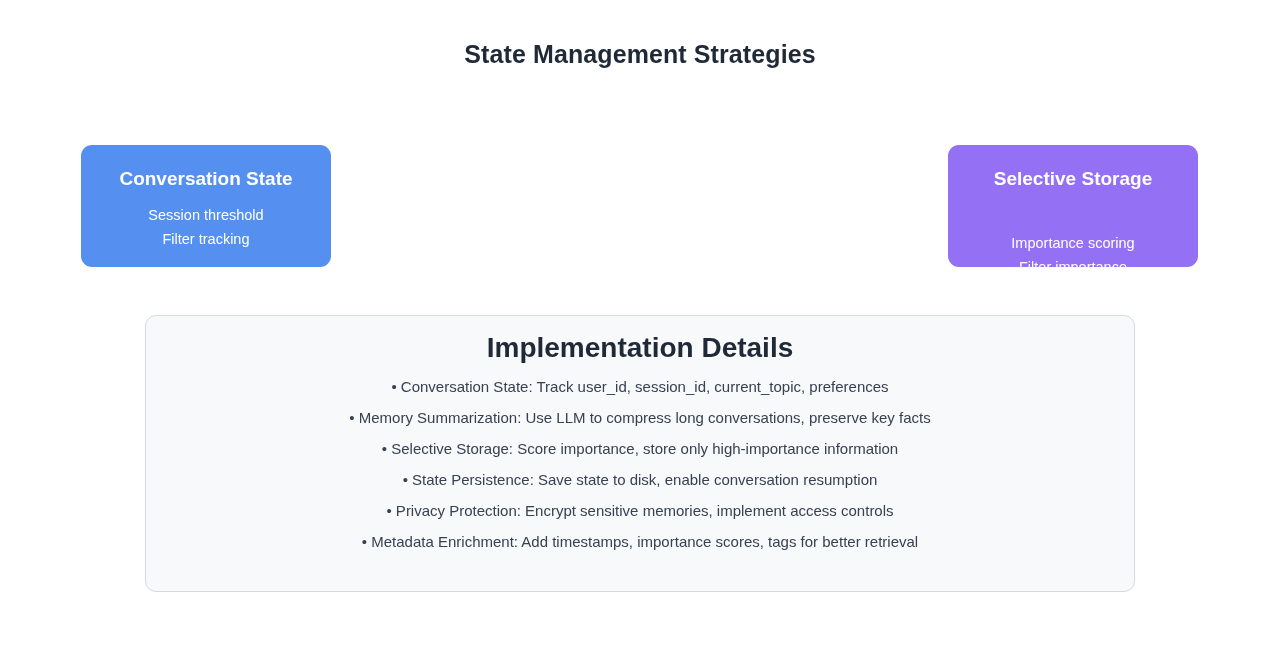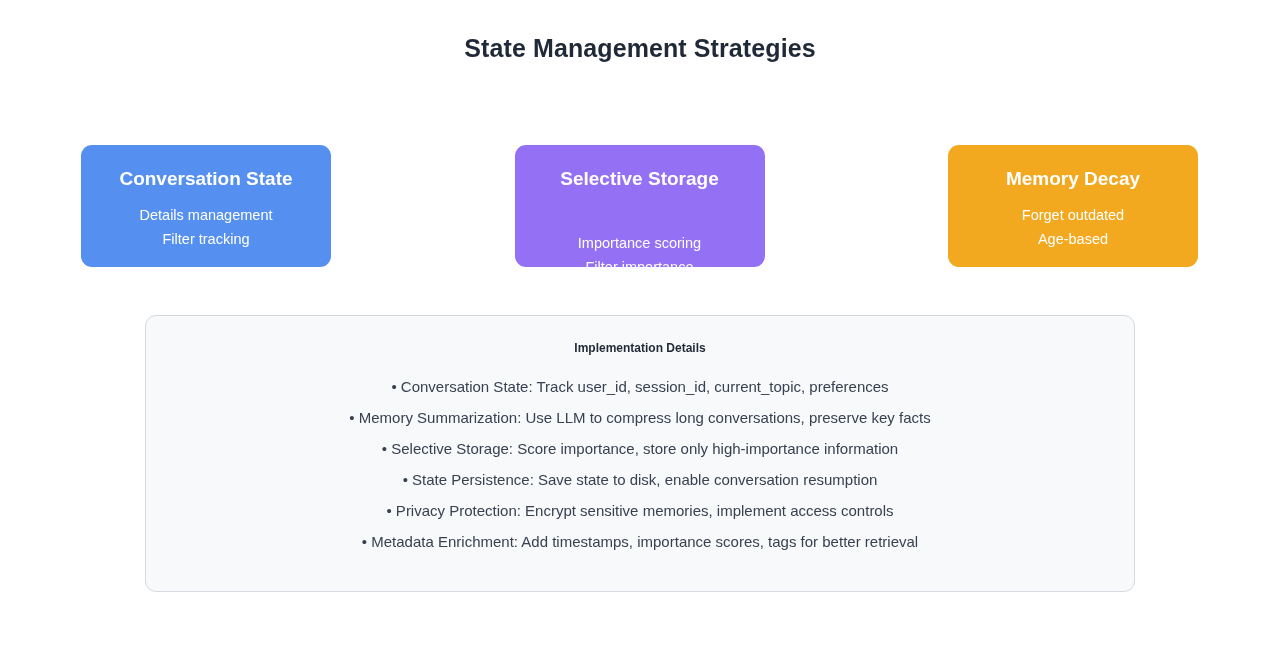--- a/index.html
+++ b/index.html
@@ -13,21 +13,21 @@
     font-family: "Liberation Sans", sans-serif;
     overflow: hidden;
   }
   .page {
     position: relative;
     width: 1280px;
     height: 660px;
   }
   .page-title {
     position: absolute;
-    top: 34px;
+    top: 40px;
     left: 0;
     width: 1280px;
     text-align: center;
     font-size: 25px;
     font-weight: bold;
     color: #1f2937;
     letter-spacing: 0.1px;
   }
   .cards-row {
     position: absolute;
@@ -78,21 +78,21 @@
     box-sizing: border-box;
     background: #f8f9fb;
     border: 1.5px solid #d6d9e0;
     border-radius: 11px;
     display: flex;
     flex-direction: column;
     align-items: center;
     padding-top: 20px;
   }
   .details-title {
-    font-size: 12px;
+    font-size: 28px;
     font-weight: bold;
     color: #1f2937;
     line-height: 24px;
     text-align: center;
   }
   .details-list {
     margin-top: 11px;
     display: flex;
     flex-direction: column;
     align-items: center;
@@ -111,41 +111,34 @@
 
 <div class="page">
 
   <div class="page-title">State Management Strategies</div>
 
   <div class="cards-row">
 
     <div class="card" style="background: rgb(85, 144, 240);">
       <div class="card-title">Conversation State</div>
       <div class="card-lines">
-        <div class="card-line">Details management</div>
+        <div class="card-line">Session threshold</div>
         <div class="card-line">Filter tracking</div>
       </div>
     </div>
 
 
     <div class="card" style="background: rgb(148, 112, 245); gap: 28px;">
       <div class="card-title">Selective Storage</div>
       <div class="card-lines">
         <div class="card-line">Importance scoring</div>
         <div class="card-line">Filter importance</div>
       </div>
     </div>
 
-    <div class="card" style="background: rgb(242, 168, 31);">
-      <div class="card-title">Memory Decay</div>
-      <div class="card-lines">
-        <div class="card-line">Forget outdated</div>
-        <div class="card-line">Age-based</div>
-      </div>
-    </div>
 
   </div>
 
   <div class="details-panel">
     <div class="details-title">Implementation Details</div>
     <div class="details-list">
       <div class="details-line">• Conversation State: Track user_id, session_id, current_topic, preferences</div>
       <div class="details-line">• Memory Summarization: Use LLM to compress long conversations, preserve key facts</div>
       <div class="details-line">• Selective Storage: Score importance, store only high-importance information</div>
       <div class="details-line">• State Persistence: Save state to disk, enable conversation resumption</div>

